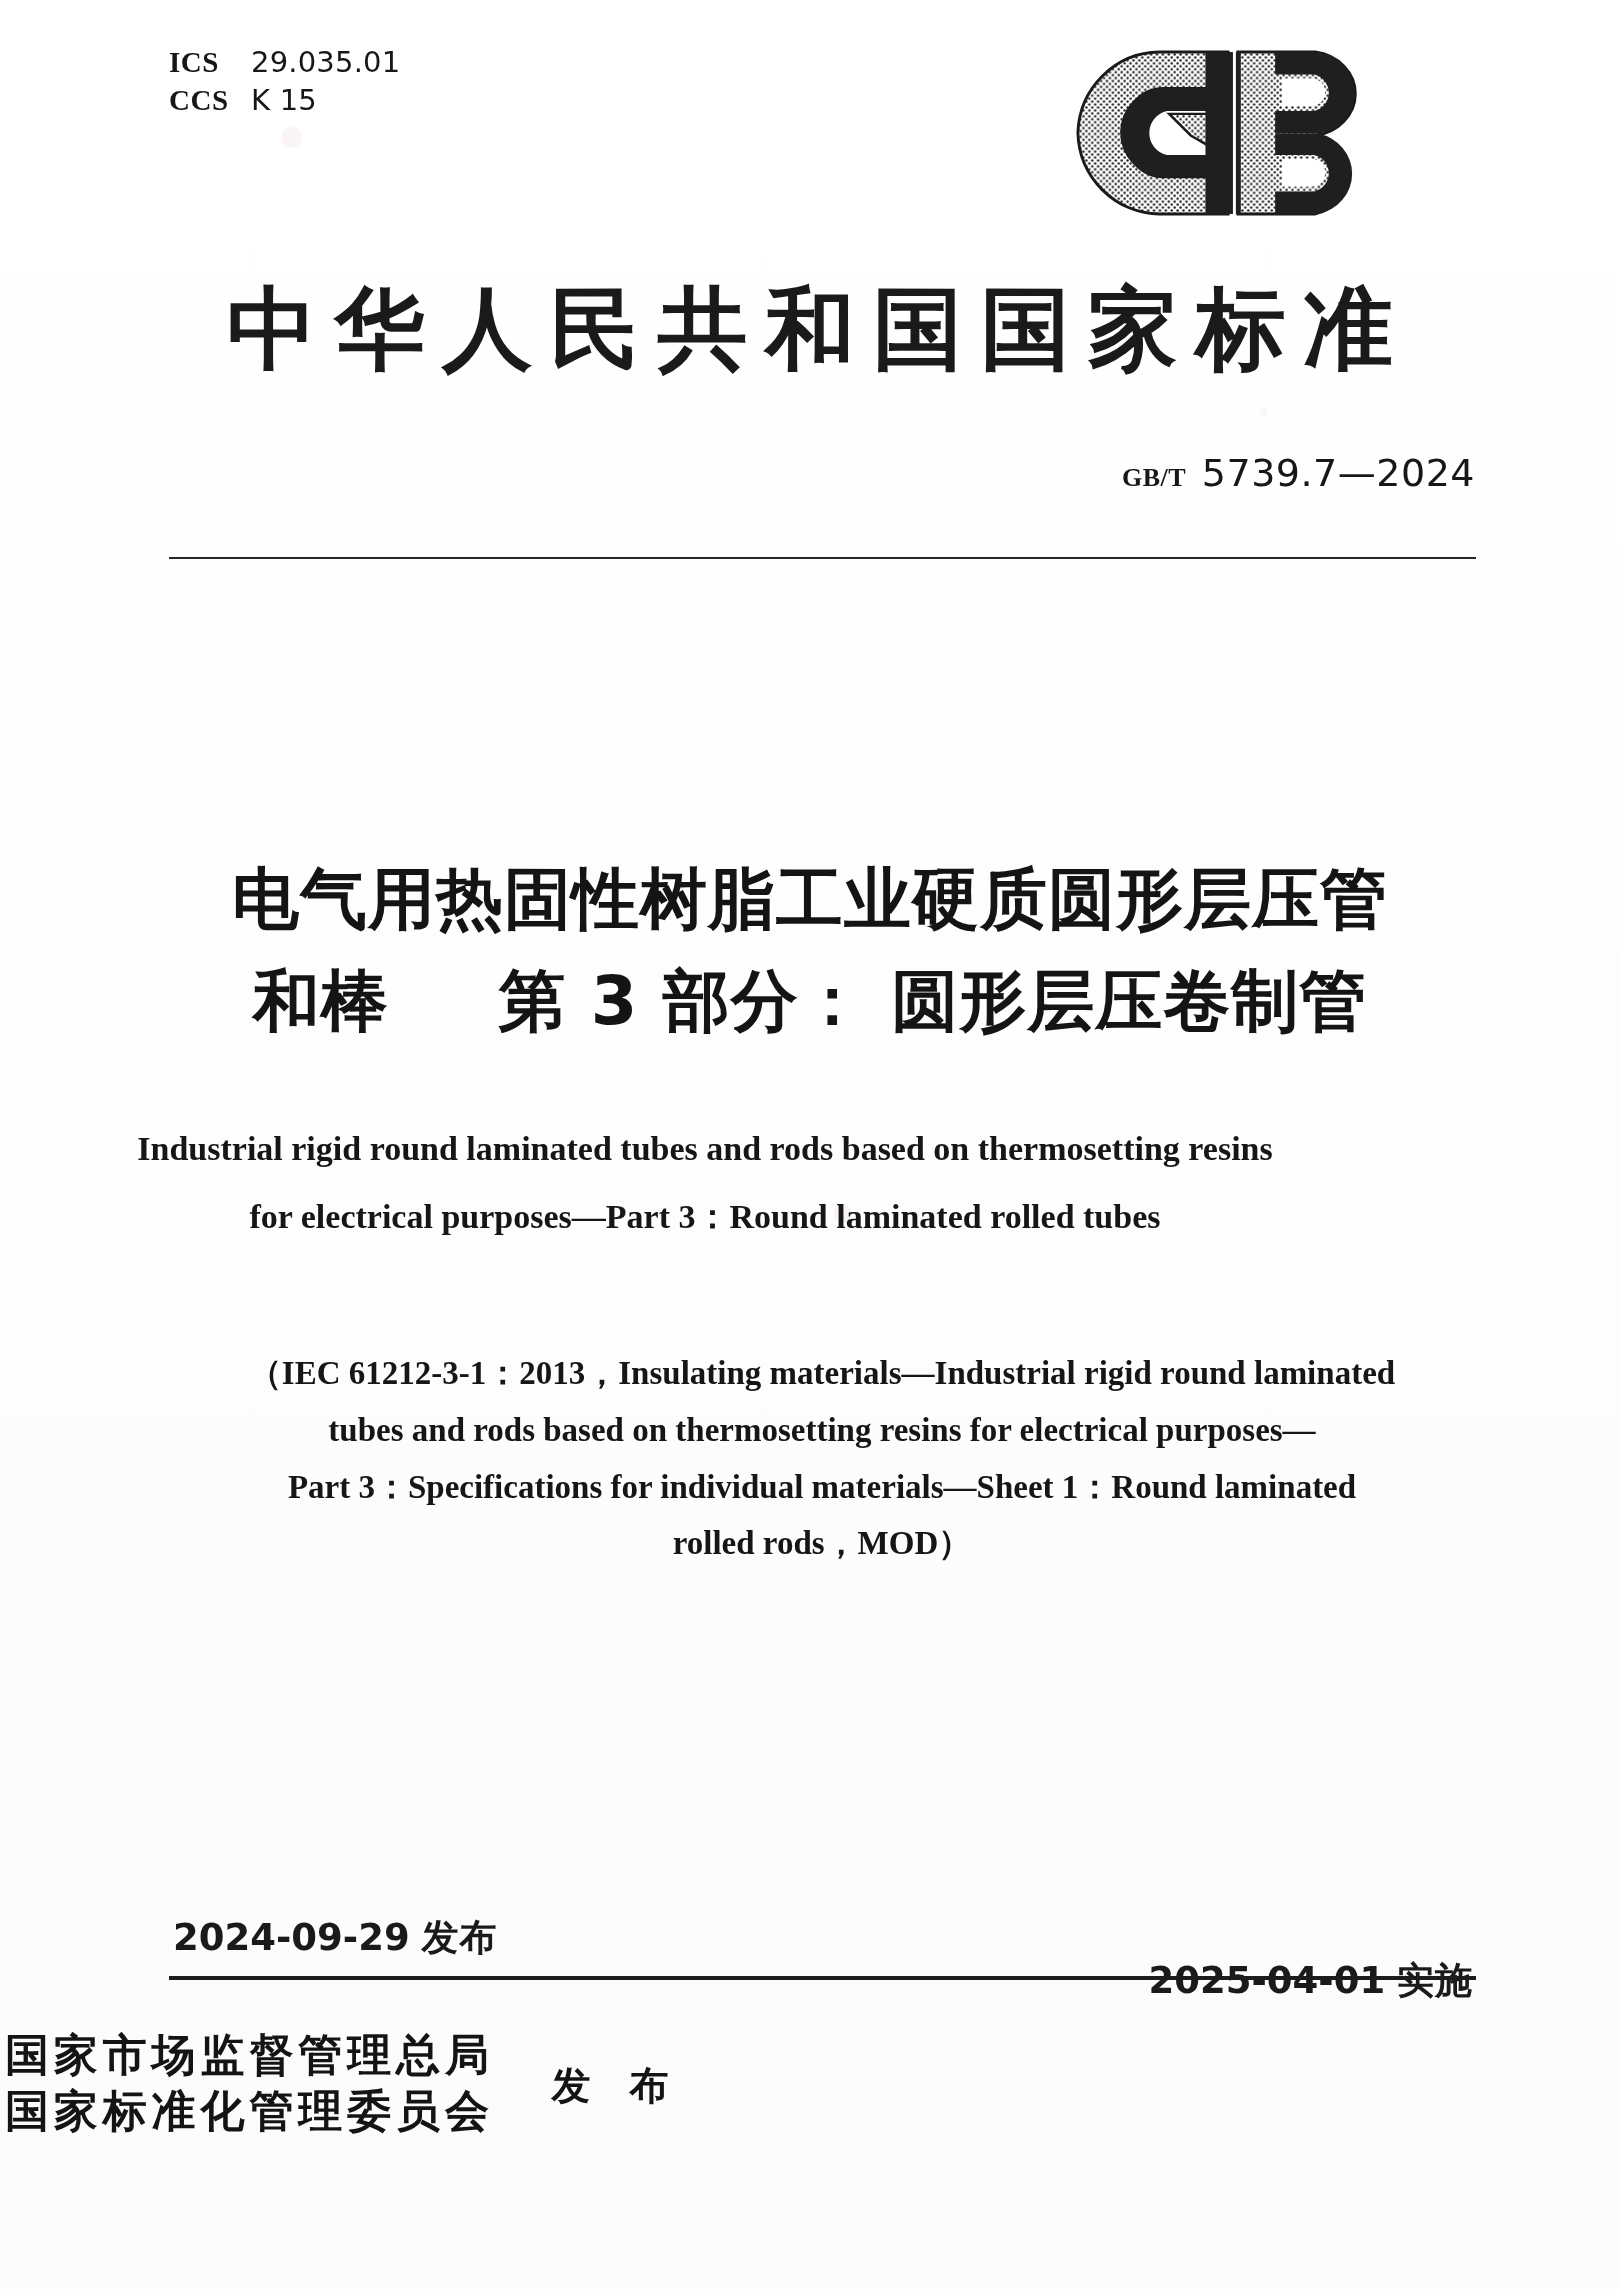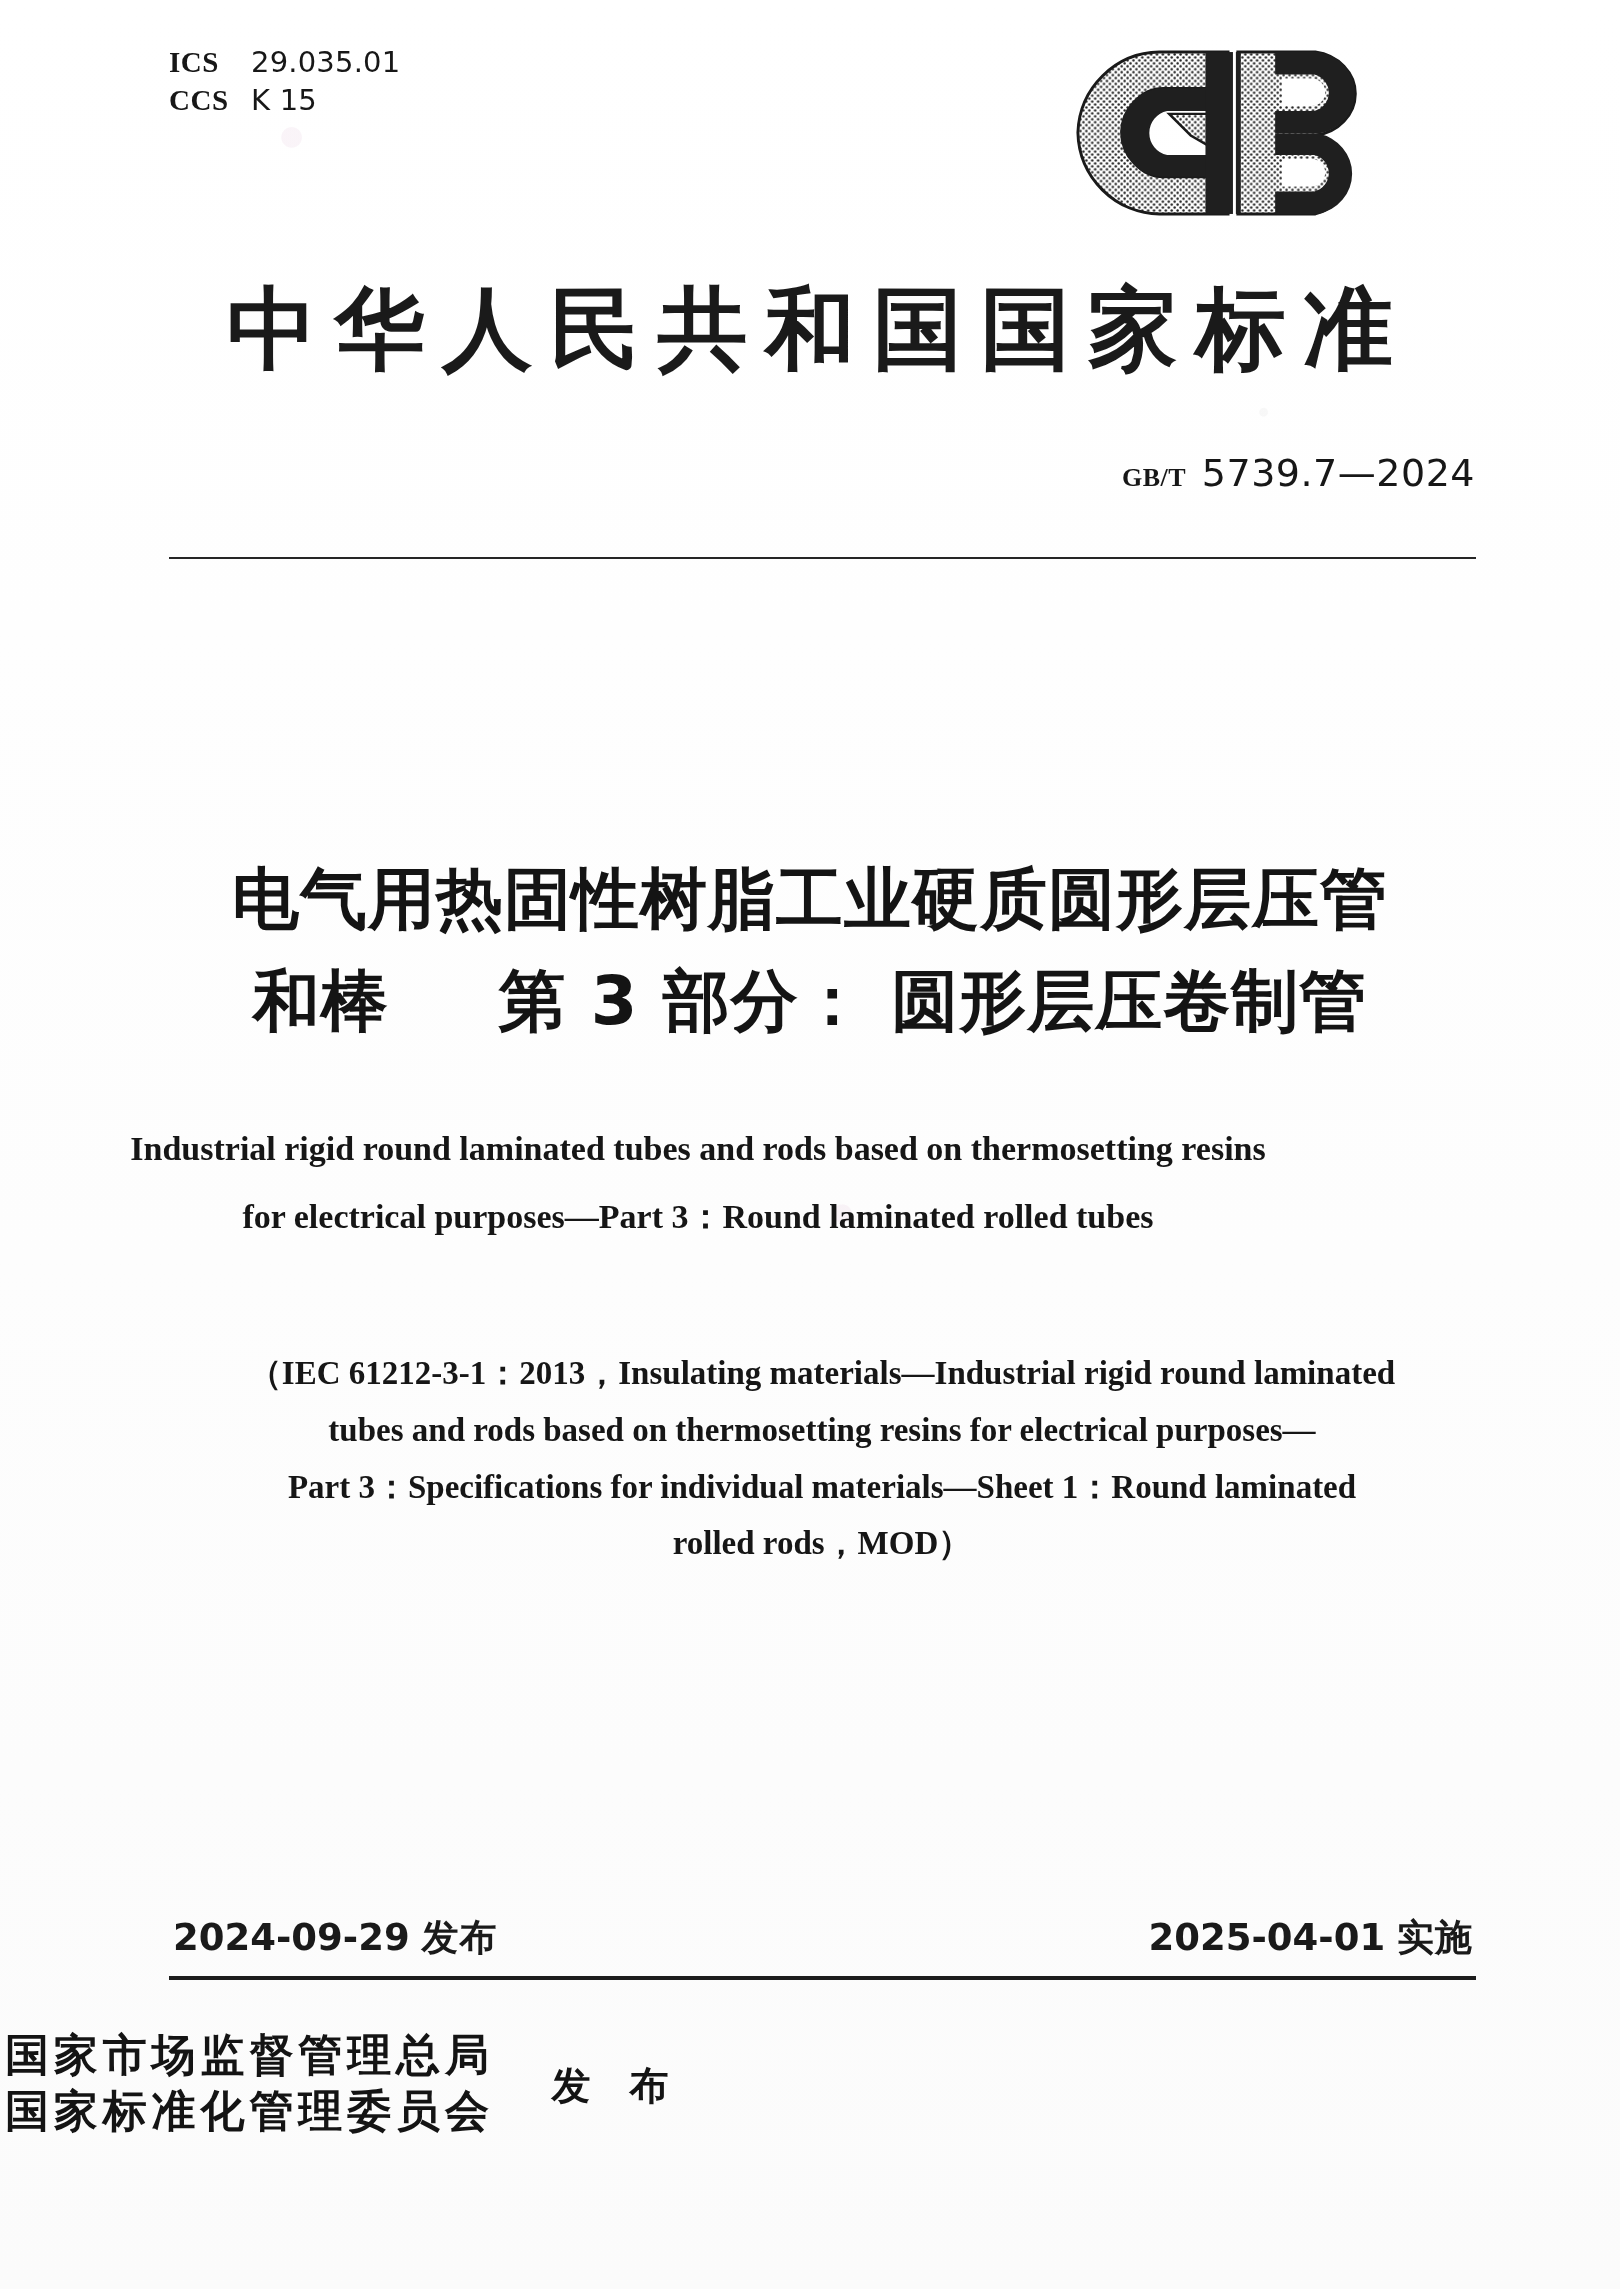--- a/index.html
+++ b/index.html
@@ -148,20 +148,21 @@
     left: 0;
     top: 1115px;
     width: 1396px;
     text-align: center;
     font-family: "Liberation Serif", "DejaVu Serif", serif;
     font-weight: bold;
     font-size: 34px;
     line-height: 2.0;
     color: #161616;
     letter-spacing: 0px;
+    padding-left: 7px;
   }
 
   
   .iec-block {
     position: absolute;
     left: 12px;
     top: 1345px;
     width: 1620px;
     text-align: center;
     font-family: "Liberation Serif", "DejaVu Serif", serif;
@@ -178,21 +179,21 @@
     top: 1913px;
     font-family: "DejaVu Sans", "Liberation Sans", sans-serif;
     font-weight: bold;
     font-size: 37px;
     color: #1a1a1a;
     white-space: nowrap;
   }
   .date-right {
     position: absolute;
     right: 147px;
-    top: 1913px;
+    top: 1956px;
     font-family: "DejaVu Sans", "Liberation Sans", sans-serif;
     font-weight: bold;
     font-size: 37px;
     color: #1a1a1a;
     white-space: nowrap;
   }
   .date-cn { margin-left: 11.8px; letter-spacing: 1px; }
 
   
   .issuer-wrap {

